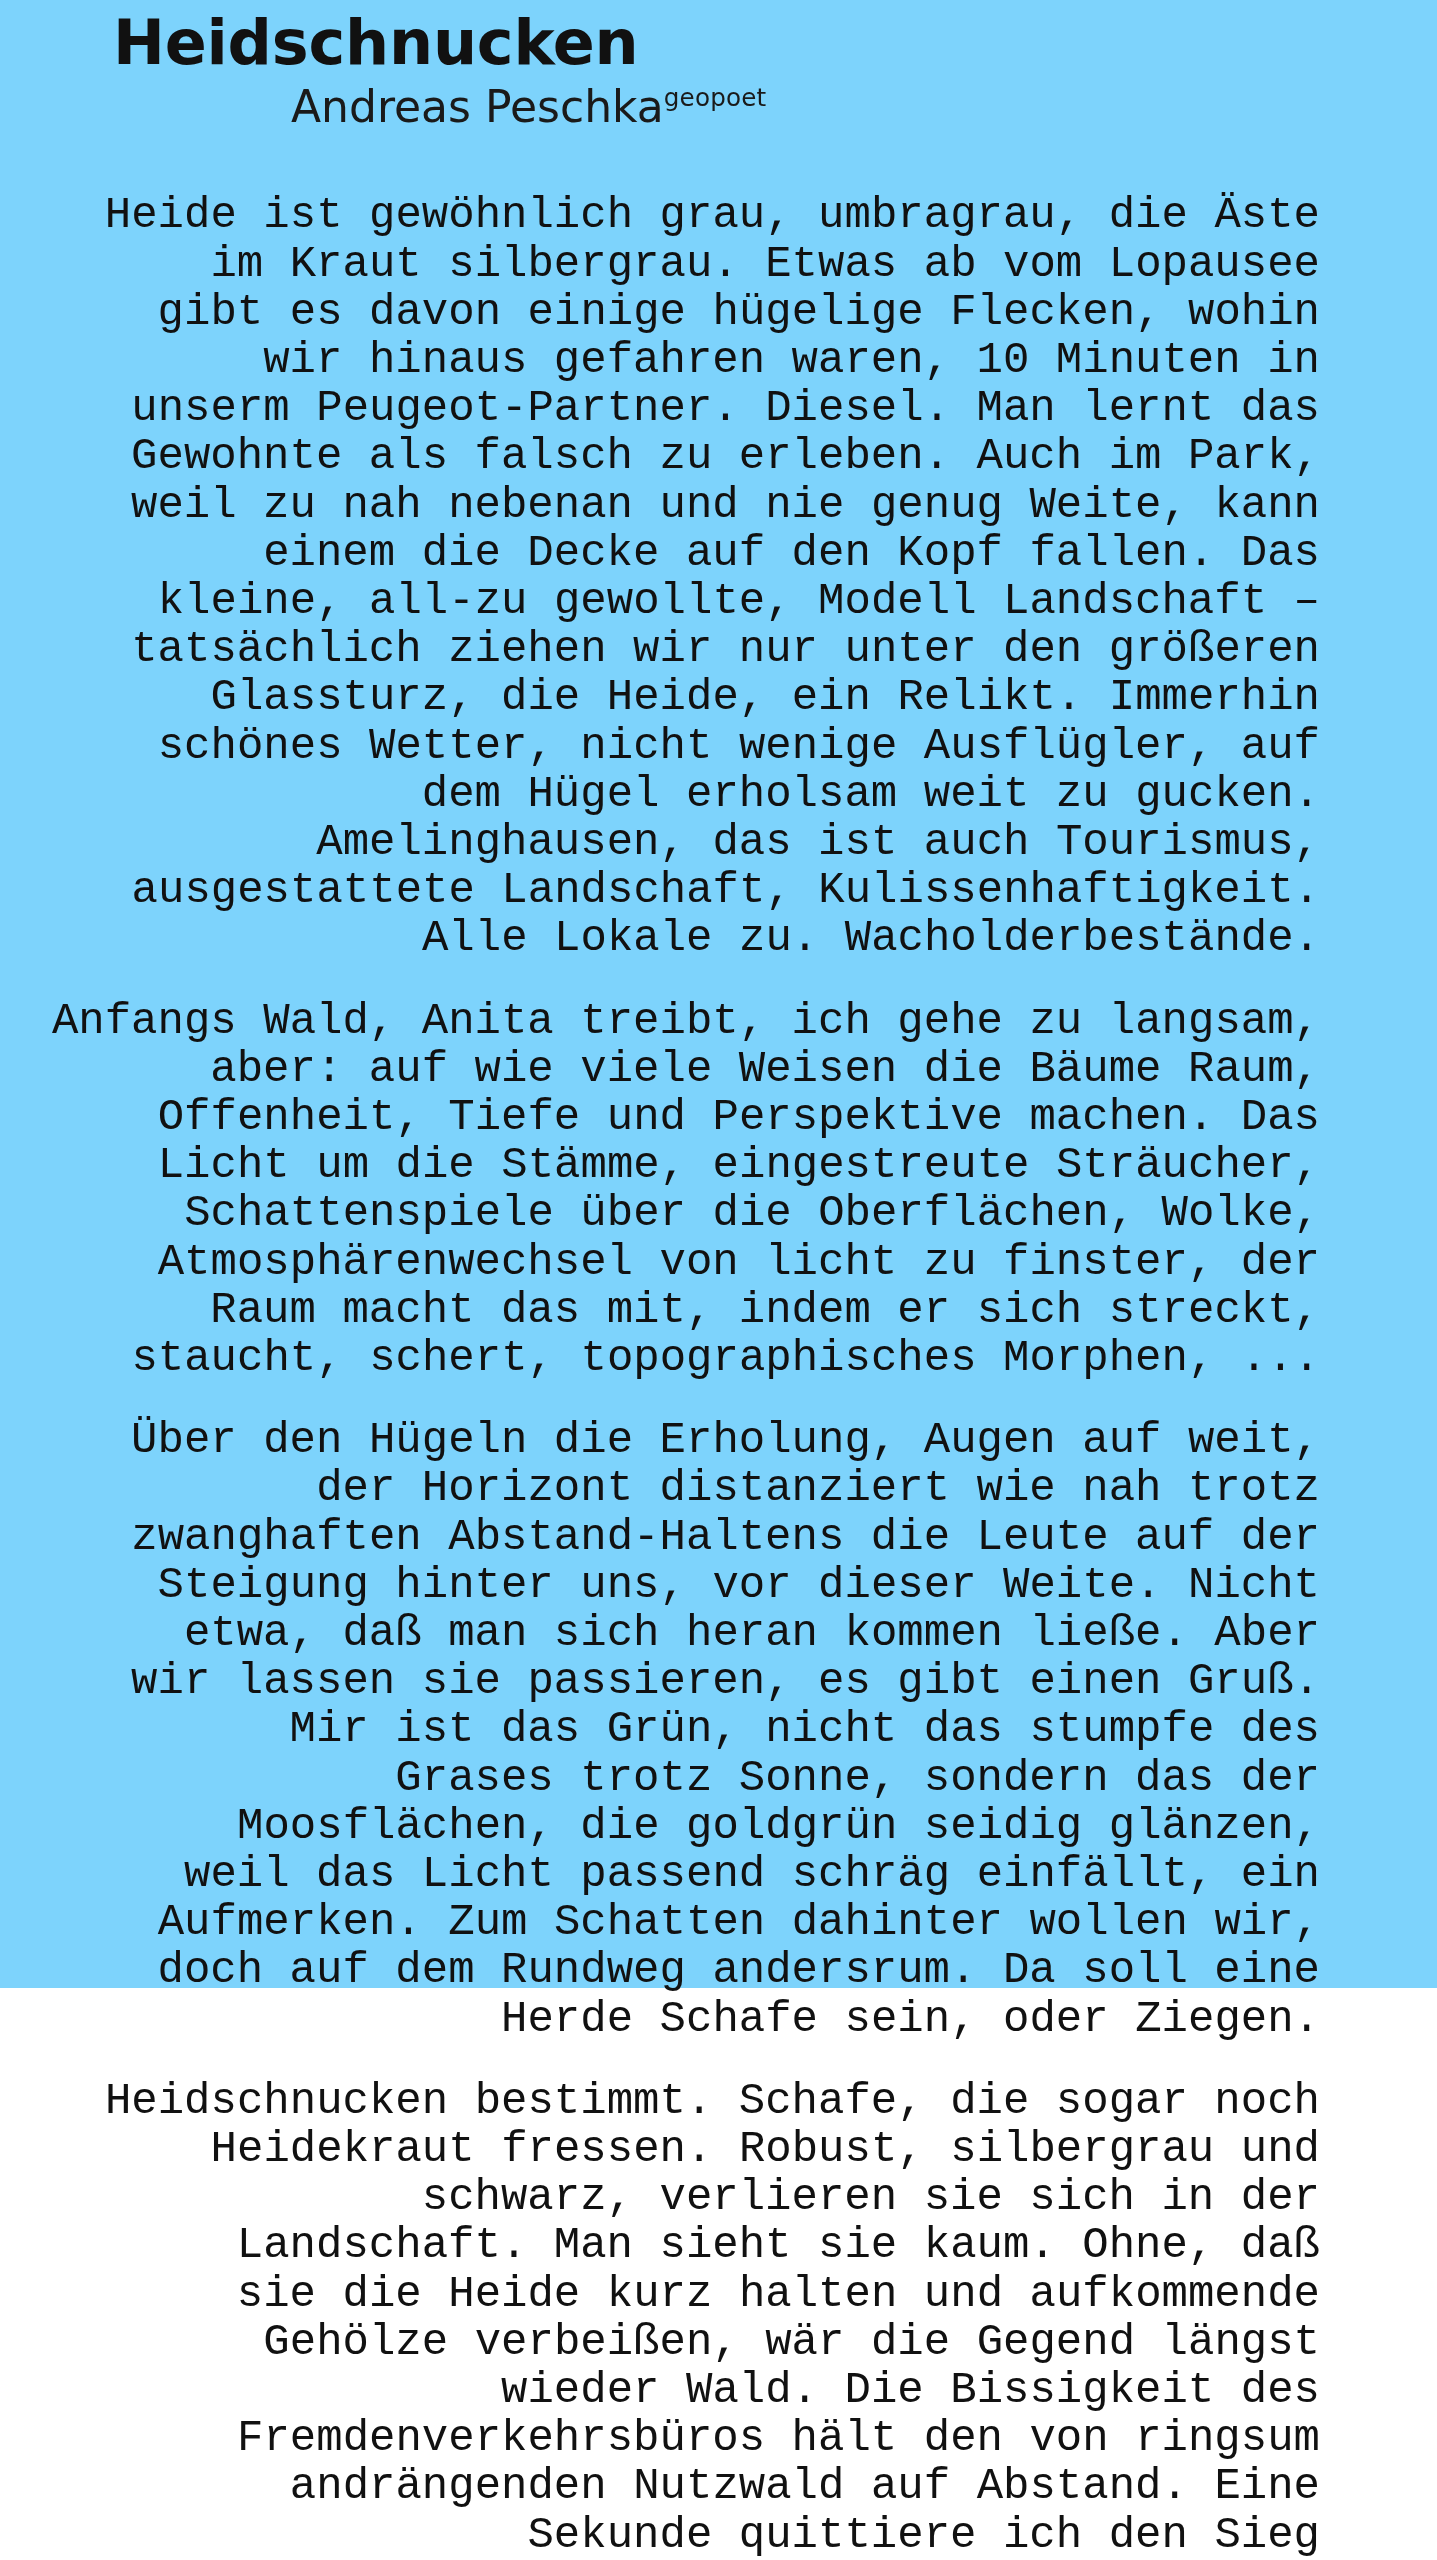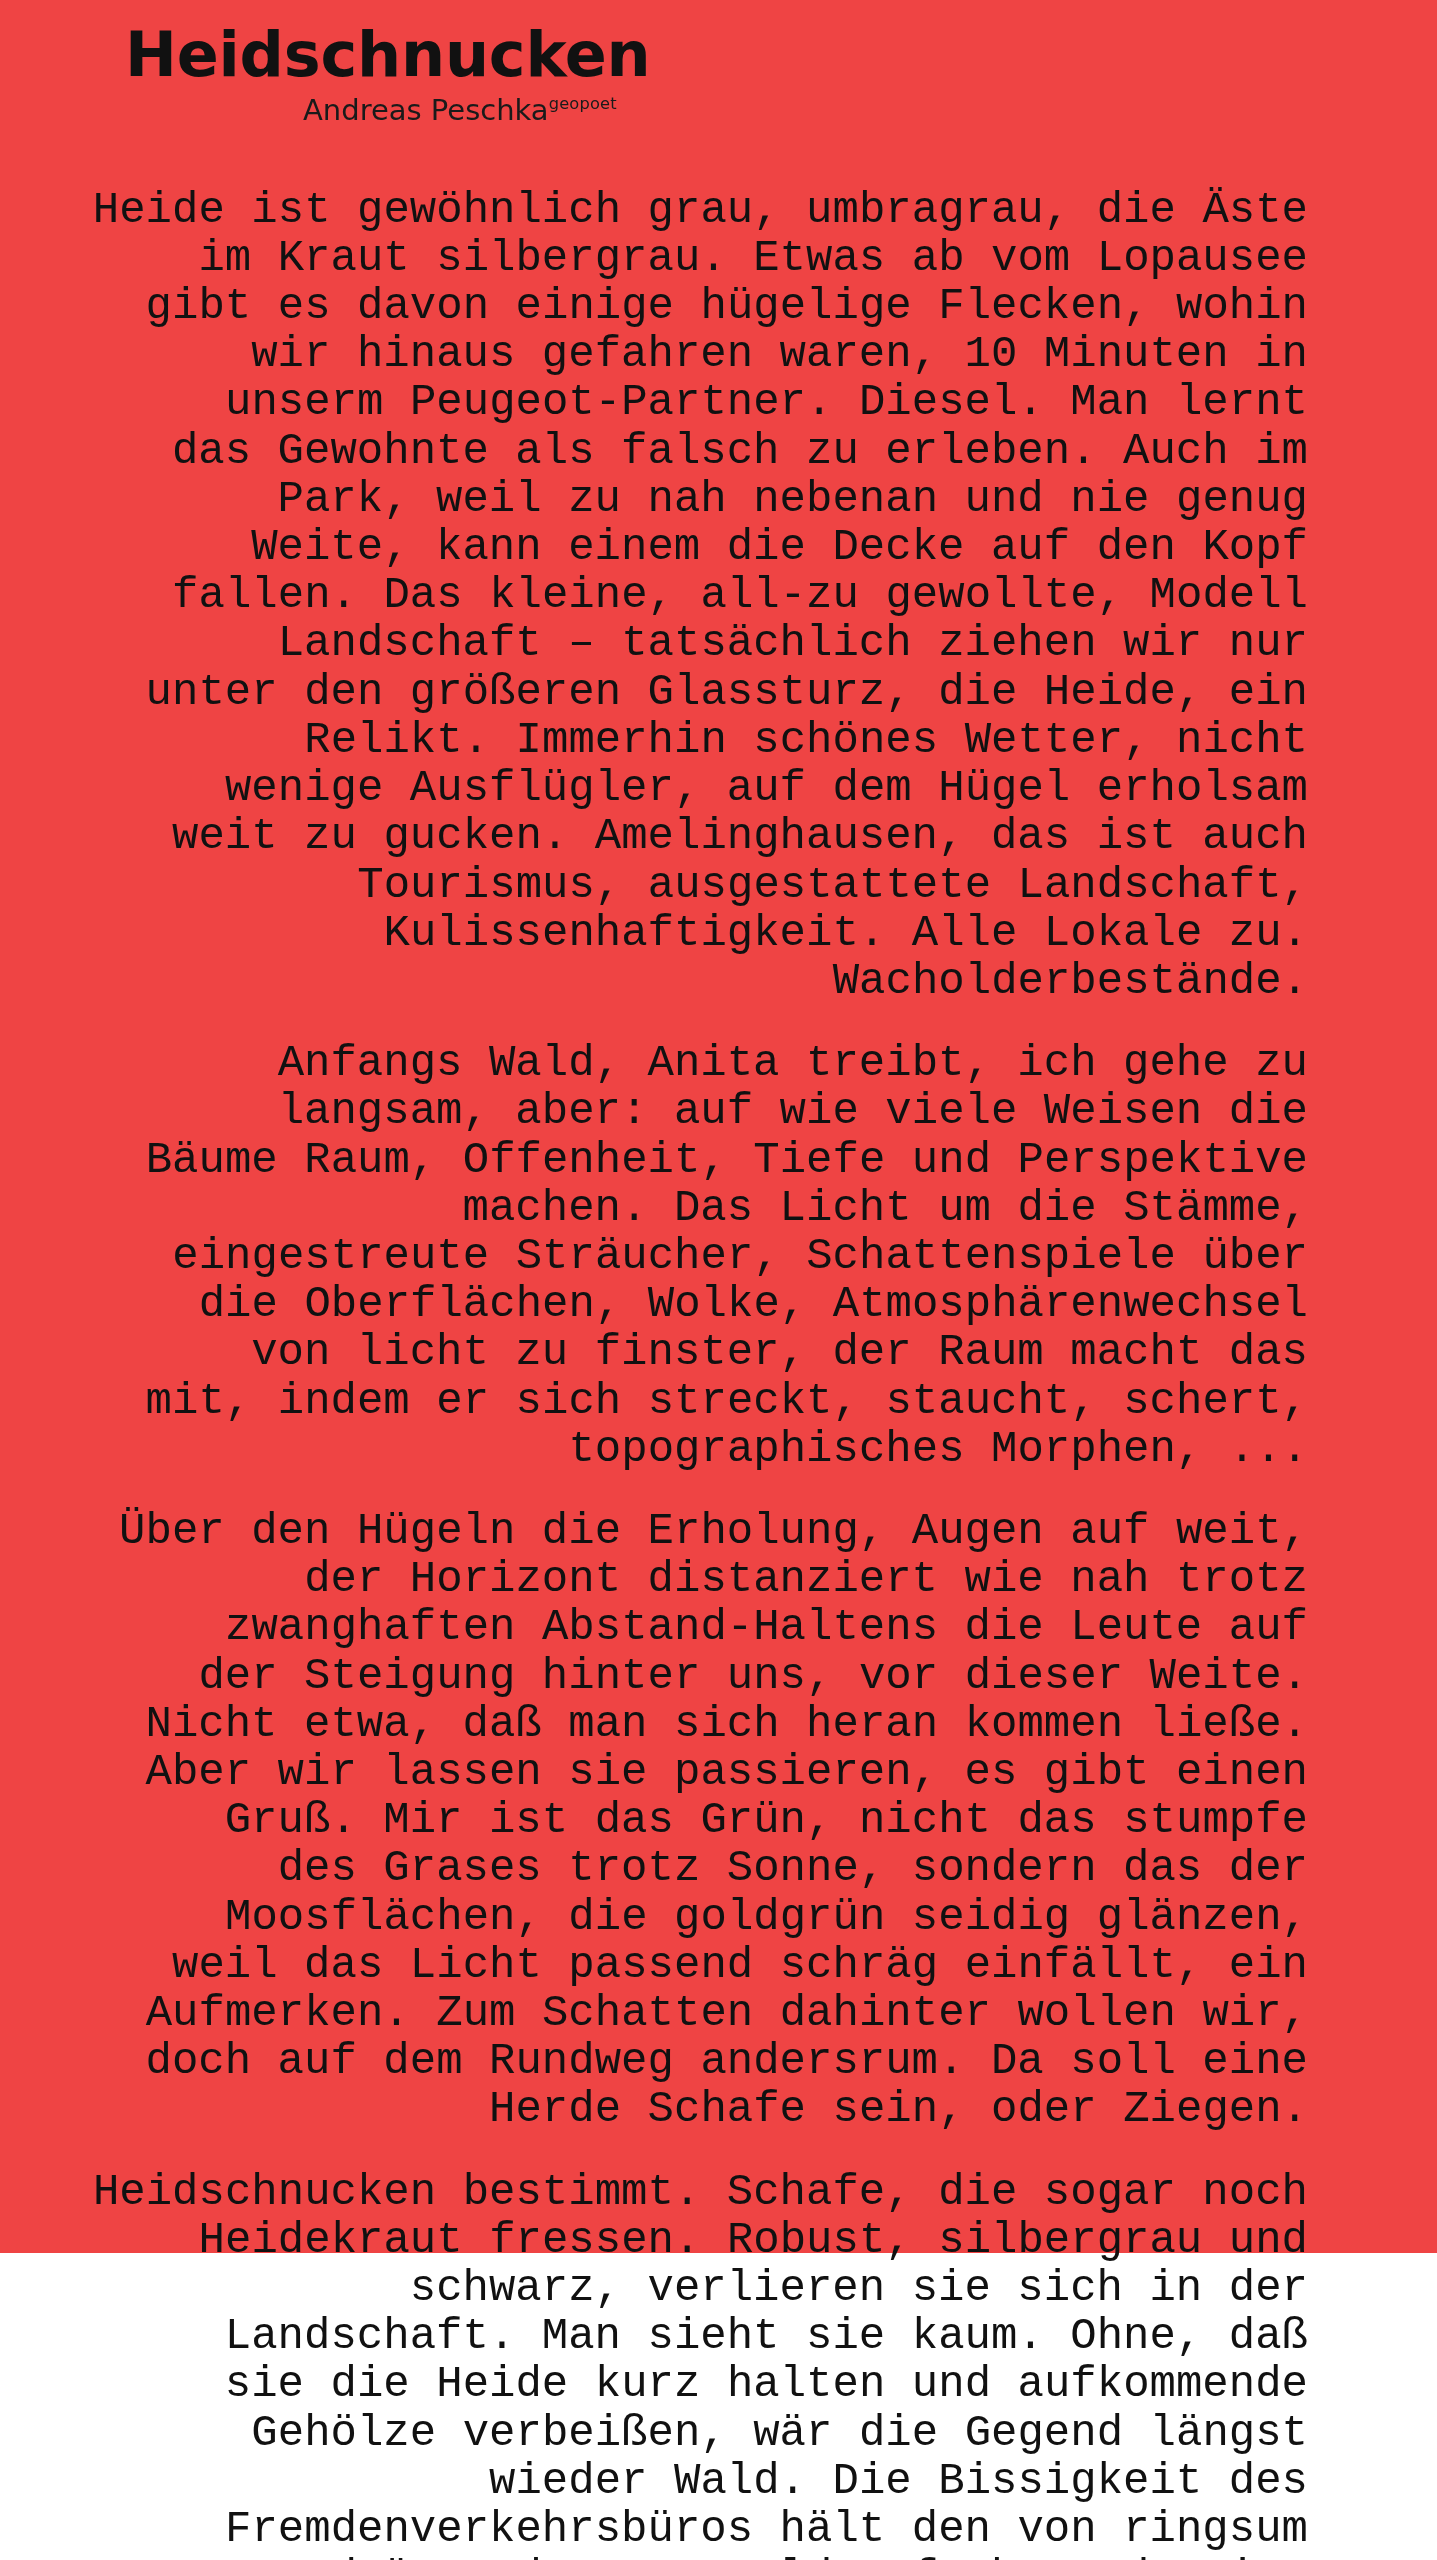--- a/index.html
+++ b/index.html
@@ -11,24 +11,24 @@
     width: 1437px;
     height: 2560px;
     overflow: hidden;
     font-family: "DejaVu Sans", sans-serif;
     color: #111111;
   }
 
   .page {
     position: relative;
     width: 1437px;
-    height: 2253px;
-    background: #ef4444;
+    height: 1988px;
+    background: #7dd3fc;
     box-sizing: border-box;
-    padding: 12px;
+    padding: 0;
   }
 
   
   .title-block {
     padding-top: 8px;
     padding-left: 113px;
     padding-right: 60px;
   }
 
   .doc-title {
@@ -37,21 +37,21 @@
     line-height: 1.12;
     letter-spacing: -0.2px;
     color: #111111;
     margin: 0;
     white-space: nowrap;
   }
 
   .byline {
     margin: 4px 0 0 0;
     padding-left: 178px;
-    font-size: 29px;
+    font-size: 44px;
     font-weight: 400;
     line-height: 1.18;
     color: #1a1a1a;
     white-space: nowrap;
   }
 
   .byline .sup {
     font-size: 0.56em;
     vertical-align: super;
     line-height: 0;

